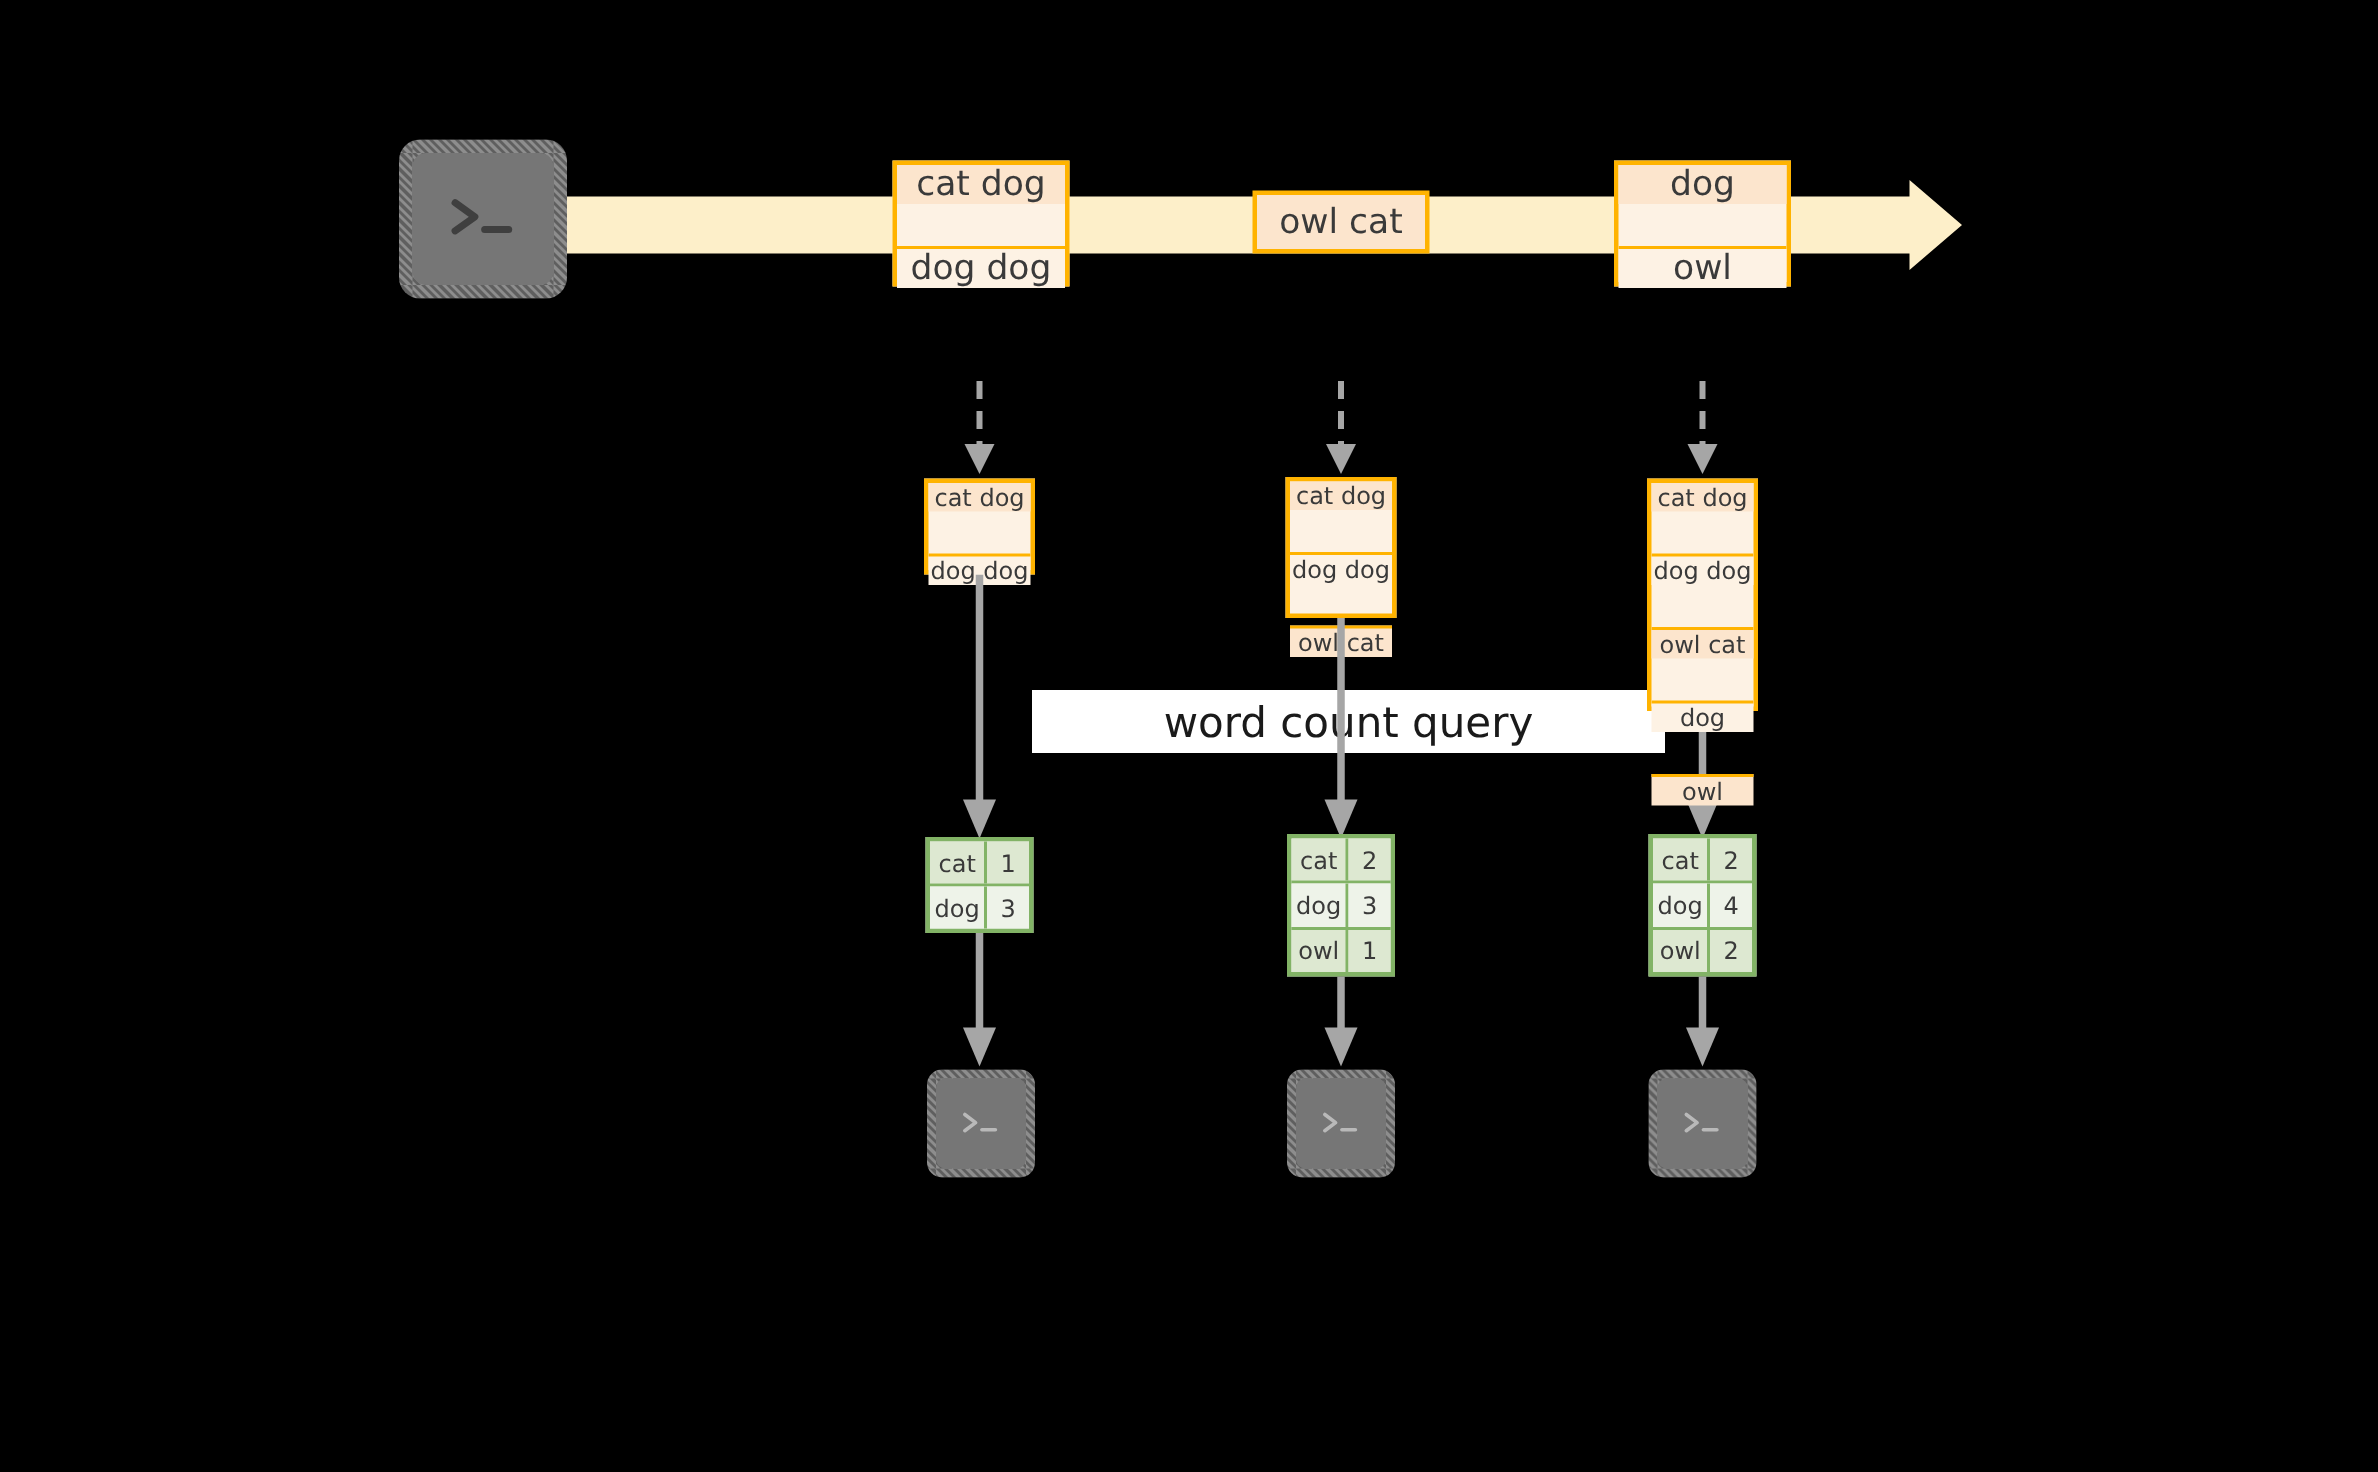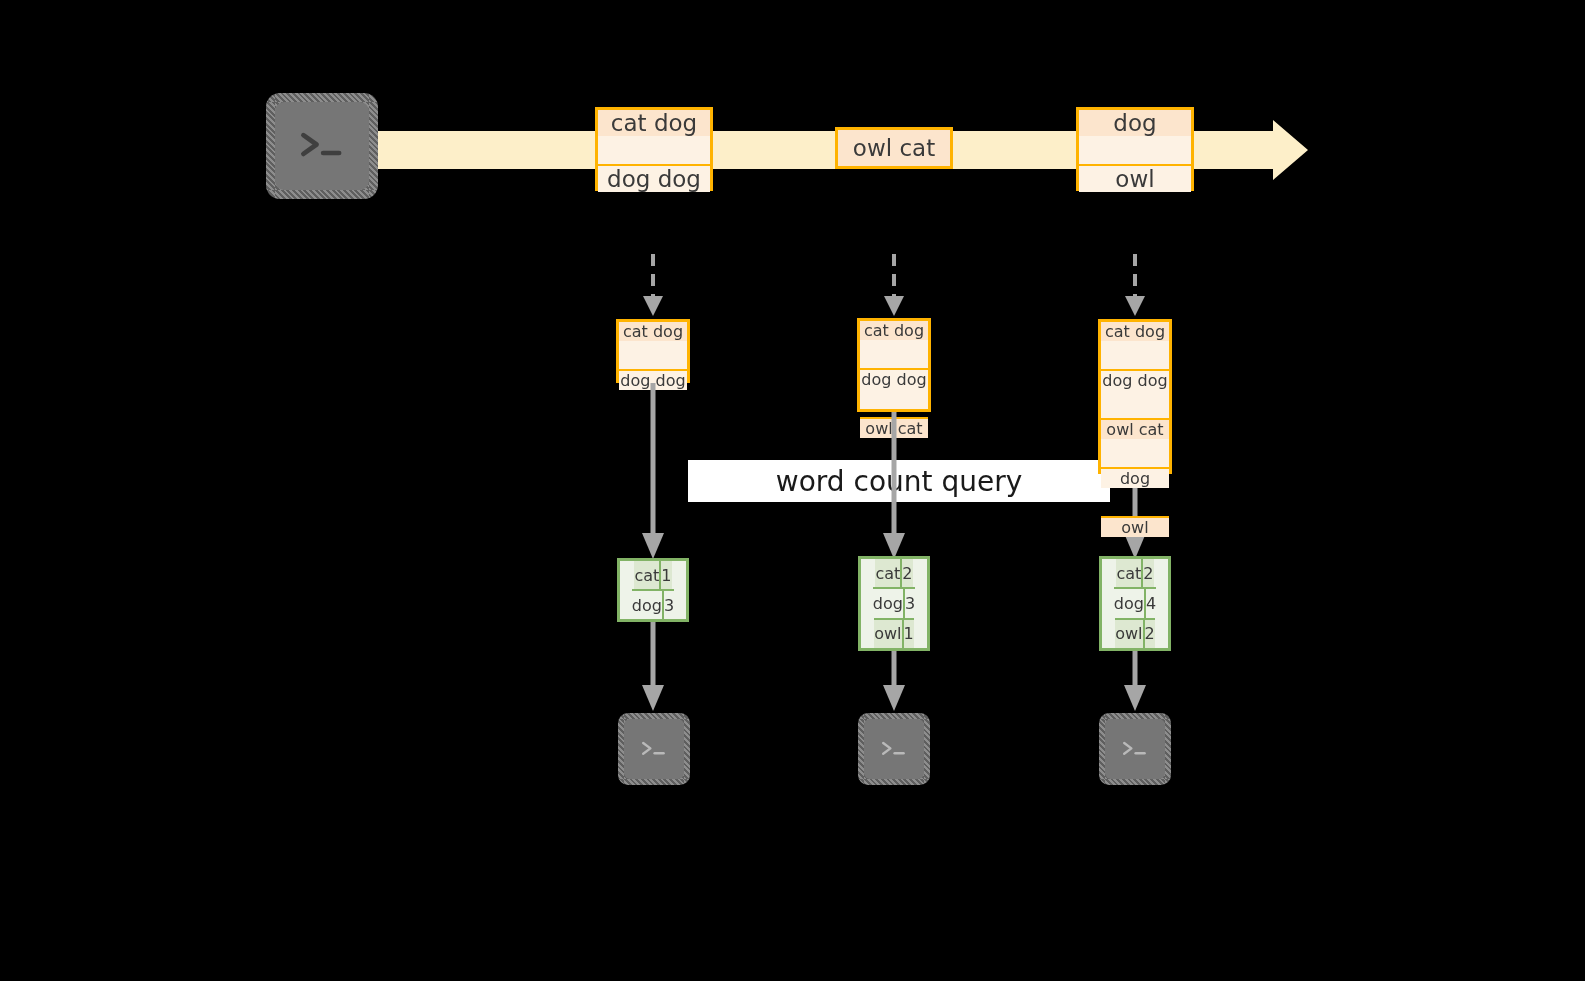--- a/index.html
+++ b/index.html
@@ -81,21 +81,20 @@
   .obox .orow + .orow { border-top: 2px solid #FFB300; margin-top: 28px; }
 
   
   .gbox {
     position: absolute;
     box-sizing: border-box;
     border: 3px solid #82B366;
     background: #EEF3E9;
     display: flex;
     flex-direction: column;
-    align-items: center;
   }
   .gbox .grow {
     box-sizing: border-box;
     flex: 1 1 auto;
     display: flex;
   }
   .gbox .grow + .grow { border-top: 2px solid #82B366; }
   .gbox .gcell {
     box-sizing: border-box;
     display: flex;

